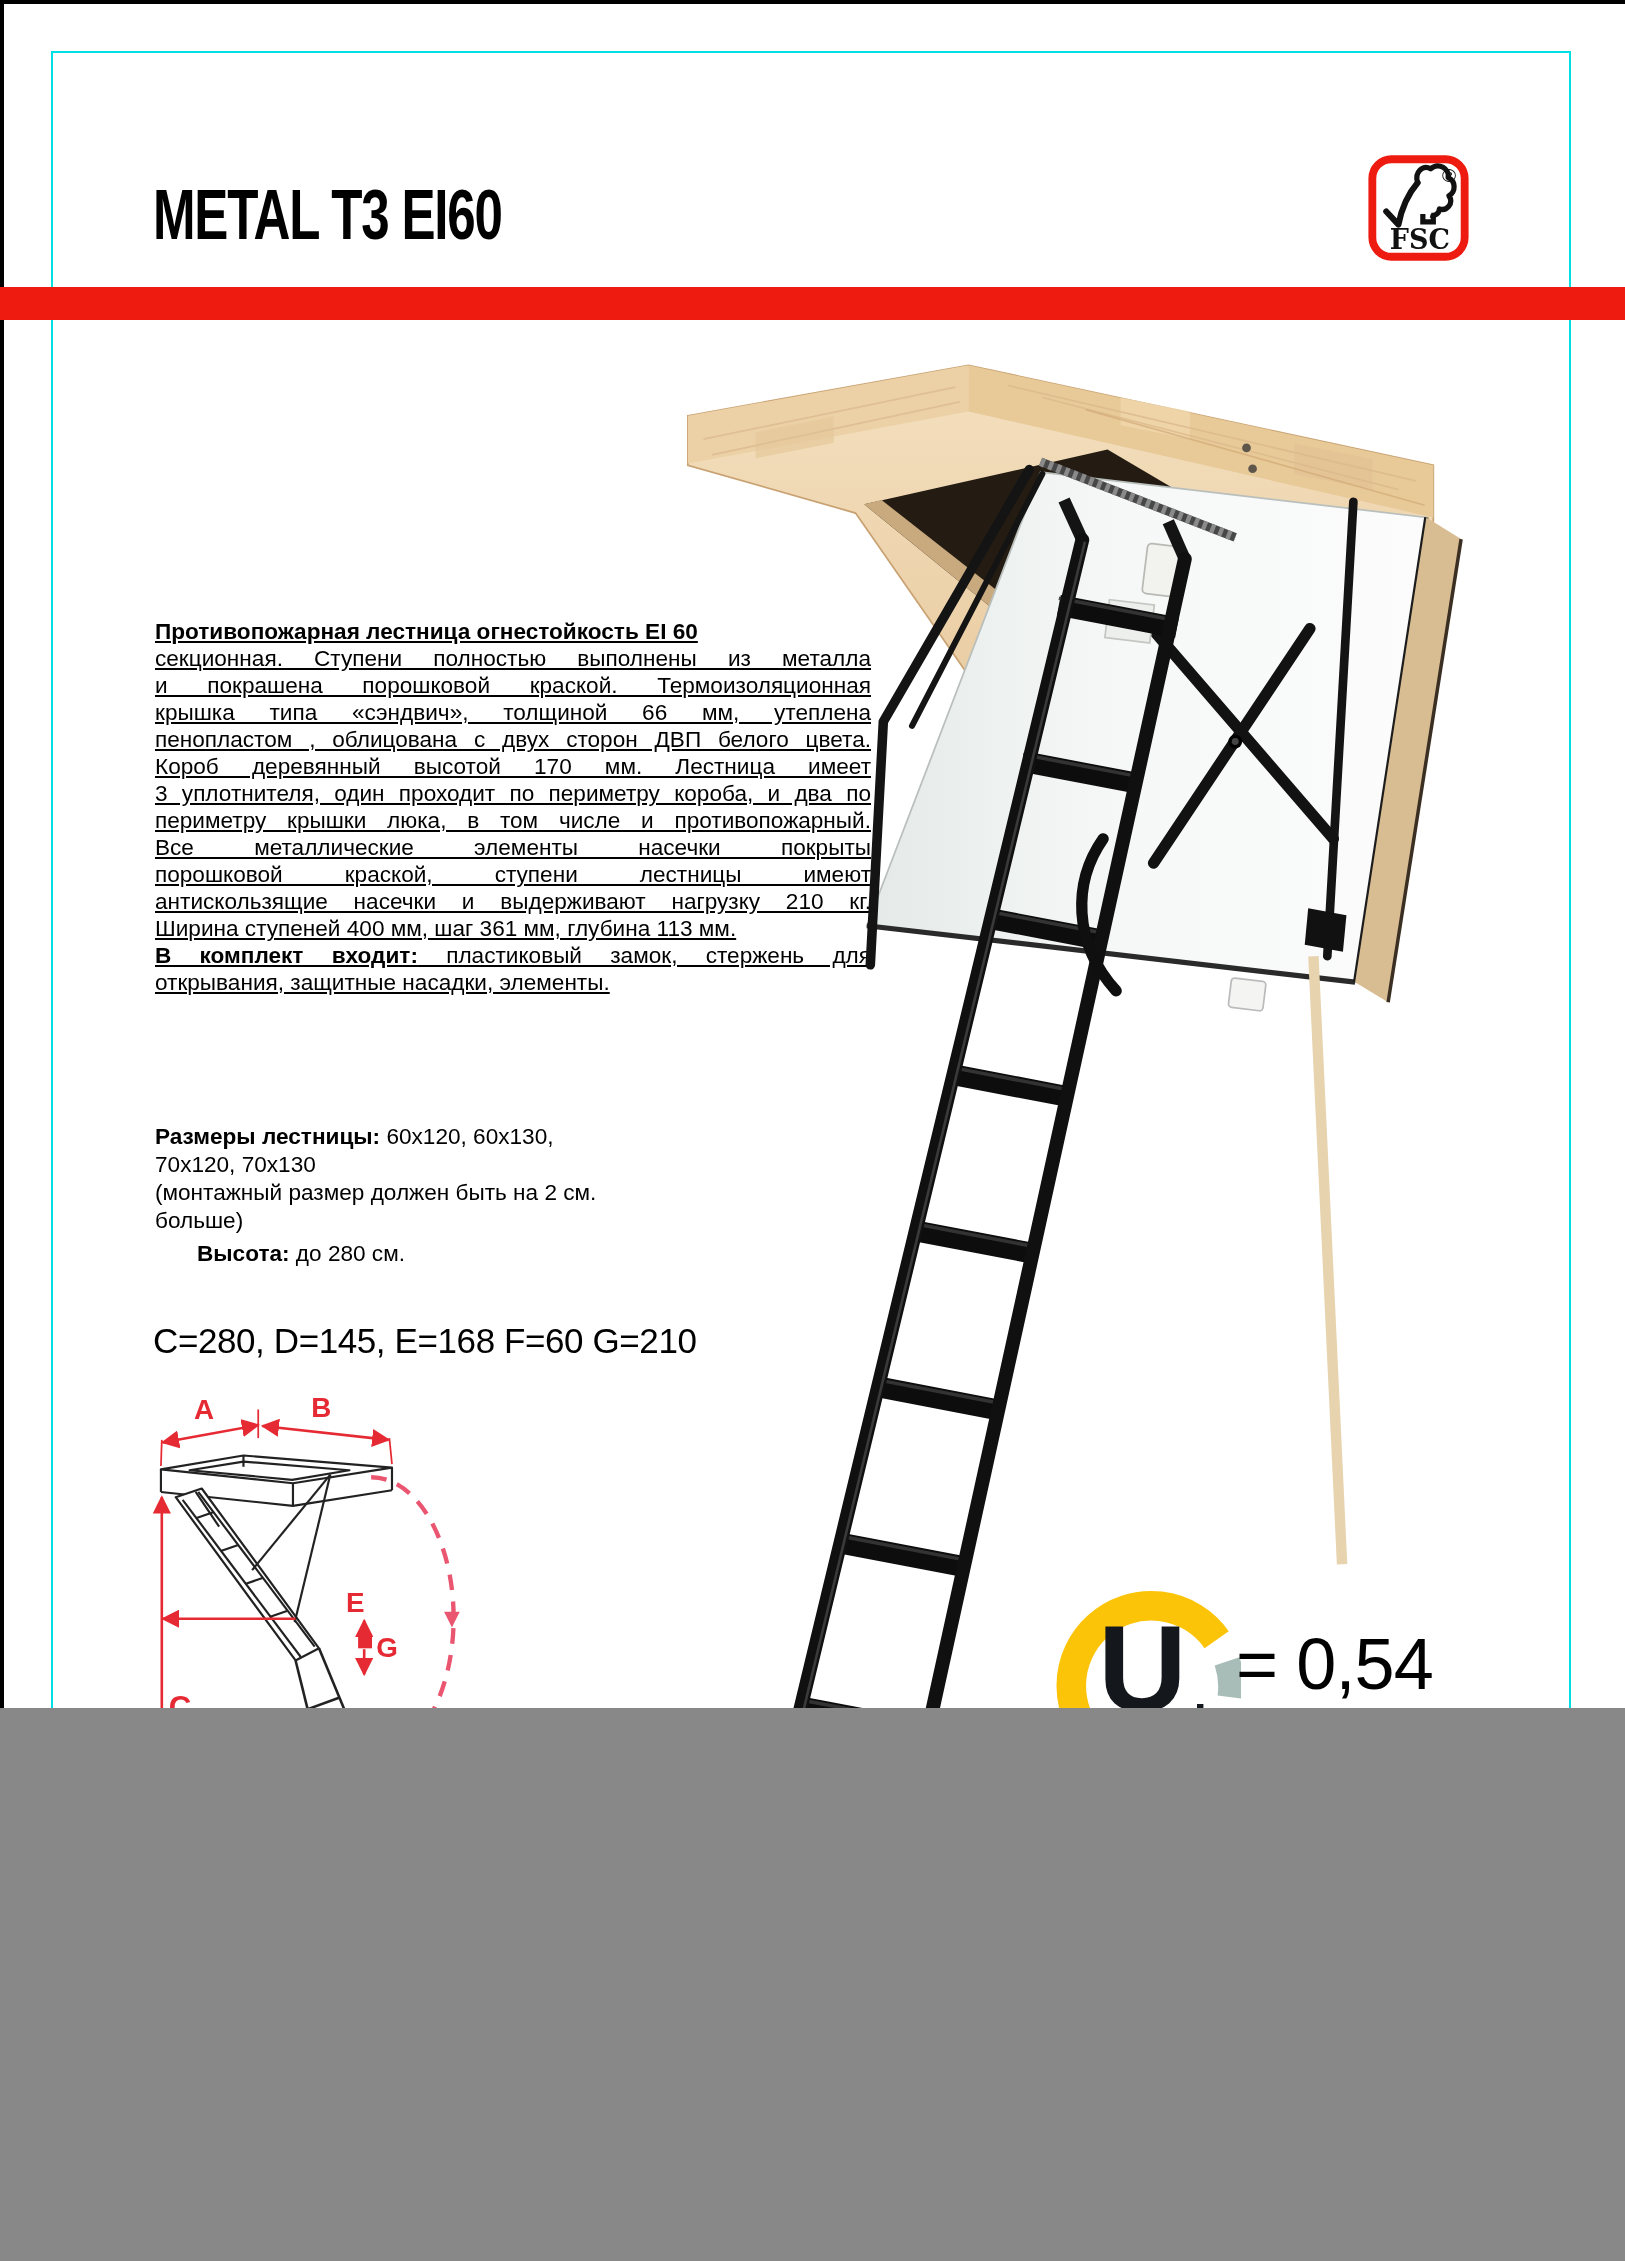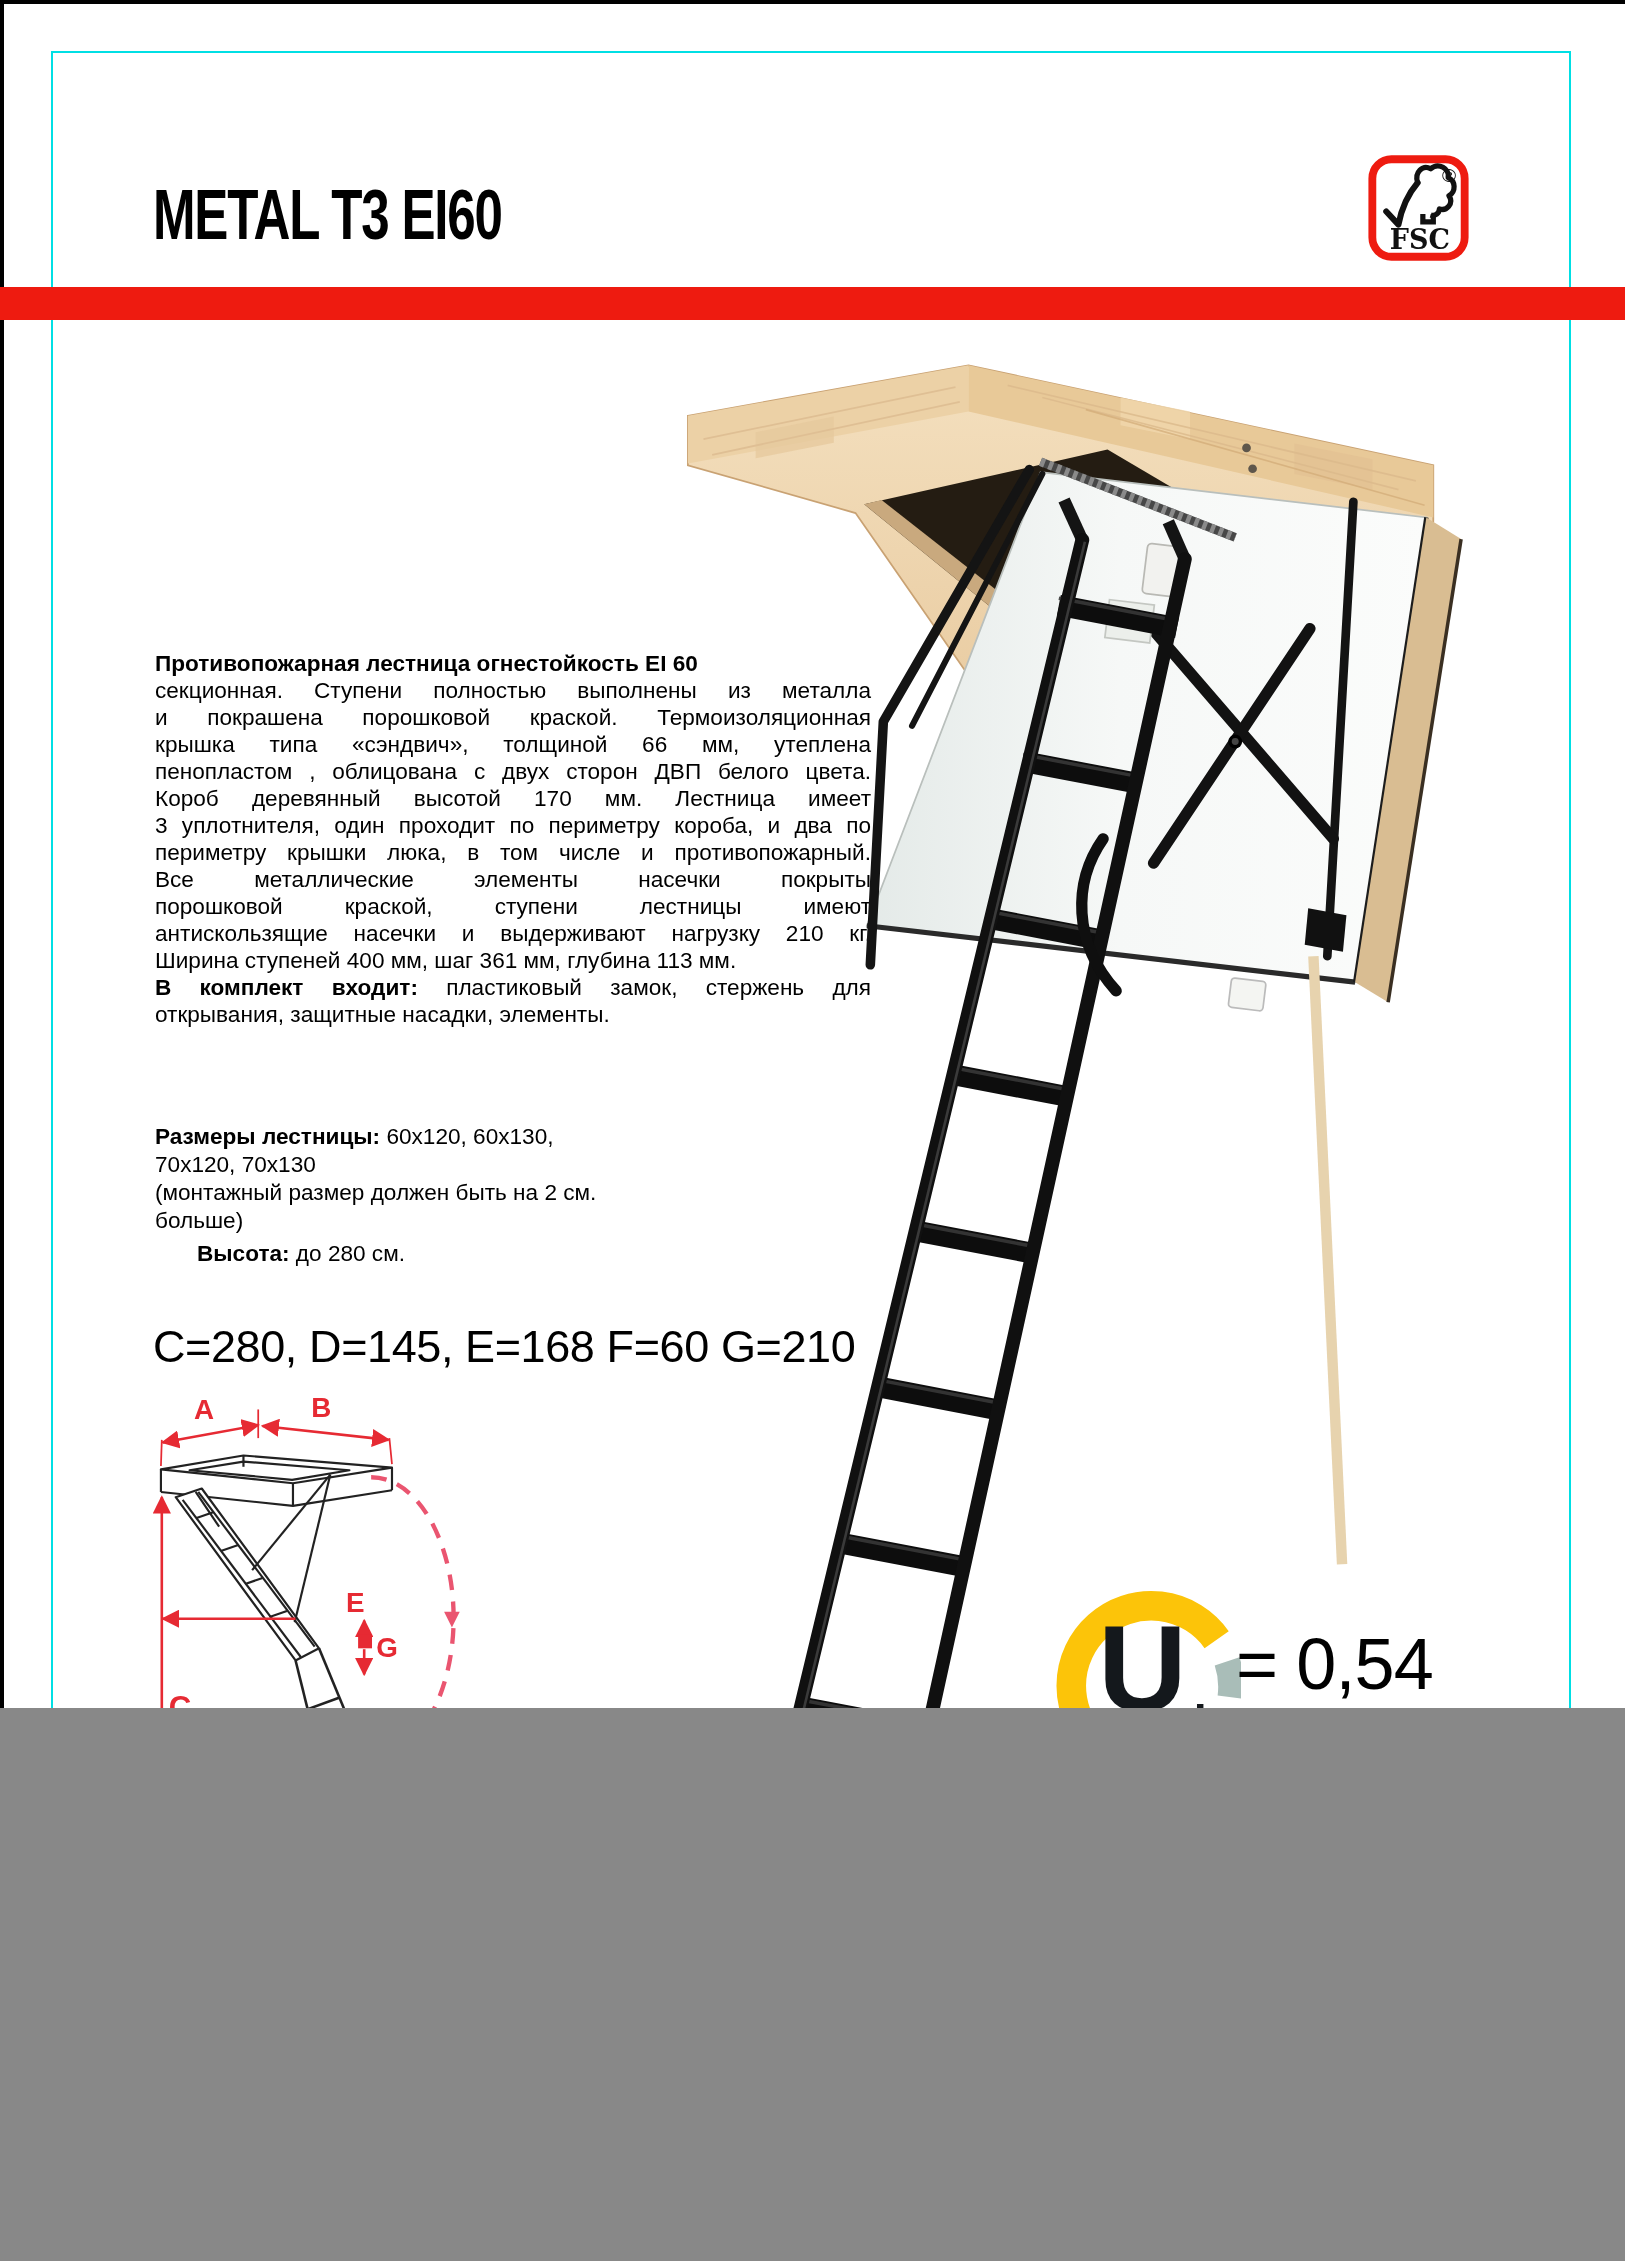--- a/index.html
+++ b/index.html
@@ -8,28 +8,28 @@
   .edge{position:absolute;background:#000;}
   .edge.left{left:0;top:0;width:3.5px;height:2261px;}
   .edge.top{left:0;top:0;width:1625px;height:3.5px;}
   .edge.bottom{left:0;top:2257px;width:1625px;height:4.3px;}
   .cyan-frame{position:absolute;left:51px;top:51px;width:1516px;height:2153px;
         border:2.6px solid #00dfe4;}
   .red-bar{position:absolute;left:0;top:287px;width:1625px;height:33px;background:#ee1b10;}
   .title{position:absolute;left:153px;top:174px;font-size:71px;font-weight:700;
         letter-spacing:-1.7px;transform:scaleX(0.72);transform-origin:left top;white-space:nowrap;}
   .fsc{position:absolute;left:1367px;top:154px;width:103px;height:108px;}
-  .desc{position:absolute;left:155px;top:650px;width:716px;font-size:22.6px;line-height:27px;}
+  .desc{position:absolute;left:155px;top:618px;width:716px;font-size:22.6px;line-height:27px;text-decoration:underline;}
   .tline{white-space:normal;}
   .just{text-align:justify;text-align-last:justify;}
   .b{font-weight:700;}
   .heading{font-weight:700;}
   .sizes{position:absolute;left:155px;top:1123px;width:469px;font-size:22.6px;line-height:28px;}
   .height-line{position:absolute;left:155px;top:1241px;width:469px;font-size:22.6px;margin-left:42px;}
-  .dims-line{position:absolute;left:153px;top:1321px;font-size:45px;letter-spacing:-0.4px;white-space:nowrap;}
+  .dims-line{position:absolute;left:153px;top:1321px;font-size:35px;letter-spacing:-0.4px;white-space:nowrap;}
   .diagrams{position:absolute;left:113px;top:1386px;}
   .main-photo{position:absolute;left:634px;top:352px;}
   .badge{position:absolute;left:1041px;top:1583px;width:408px;height:209px;}
   .badge svg{position:absolute;left:0;top:0;}
   .badge .u{position:absolute;left:57px;top:24px;font-size:123px;font-weight:700;color:#14181c;line-height:1;}
   .badge .usub{position:absolute;left:137px;top:111px;font-size:47px;font-weight:700;color:#14181c;}
   .badge .val{position:absolute;left:195px;top:40px;font-size:72px;font-weight:400;letter-spacing:-0.9px;white-space:nowrap;}
   .badge .unit{position:absolute;left:233px;top:123px;font-size:40px;font-weight:700;white-space:nowrap;text-align:right;}
   .badge .unit .star{font-size:26px;vertical-align:1.7px;}
   .small-photo{position:absolute;left:1050px;top:1809px;width:401px;height:277px;

